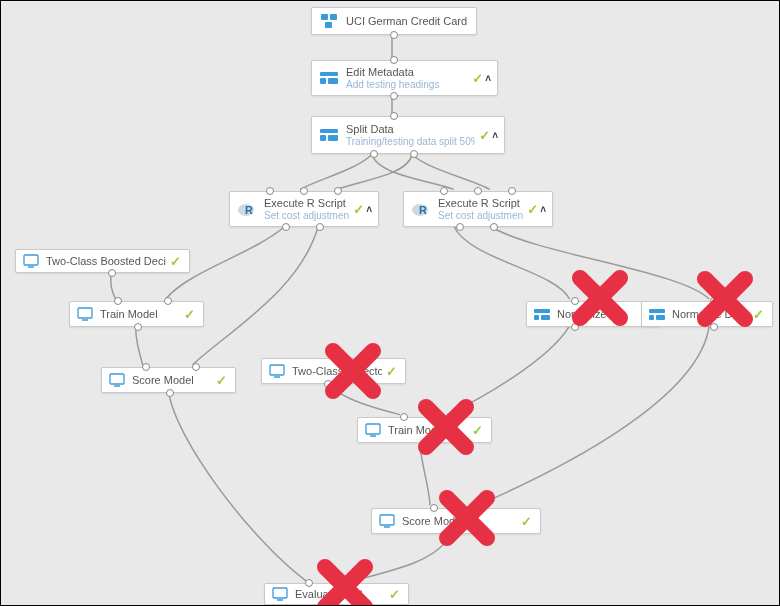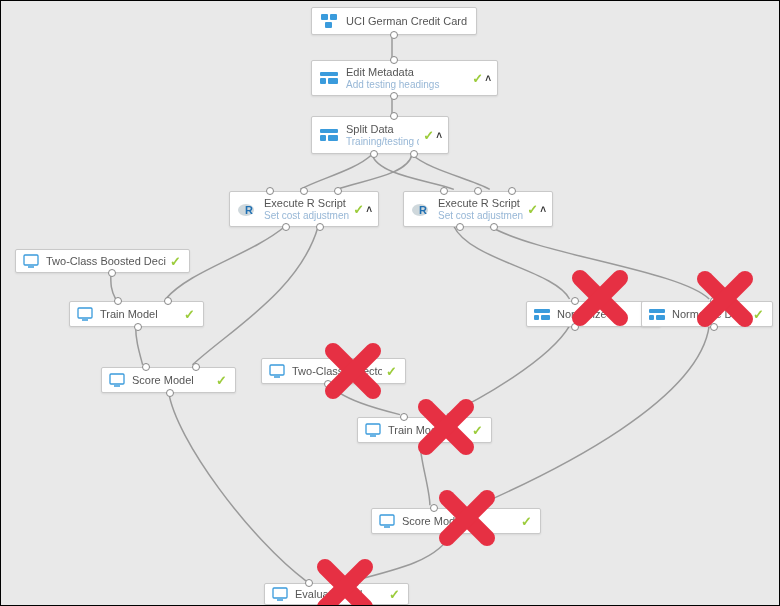--- a/index.html
+++ b/index.html
@@ -171,21 +171,21 @@
       <div class="subtitle">Add testing headings</div>
     </span>
     <span class="status">
       <span class="check">✓</span>
       <span class="caret">˄</span>
     </span>
     <div class="port" style="left:78px; top:-5px;"></div>
     <div class="port" style="left:78px; bottom:-5px;"></div>
   </div>
 
-  <div class="node" style="left:310px; top:115px; width:138px; height:38px;">
+  <div class="node" style="left:310px; top:115px; width:194px; height:38px;">
     <span class="iconbox">
       <svg width="20" height="18">
           <g fill="#3a9bdc">
             <rect x="1" y="3" width="18" height="4" rx="1"></rect>
             <rect x="1" y="9" width="6" height="6" rx="1"></rect>
             <rect x="9" y="9" width="10" height="6" rx="1"></rect>
           </g>
         </svg>
     </span>
     <span class="label">

